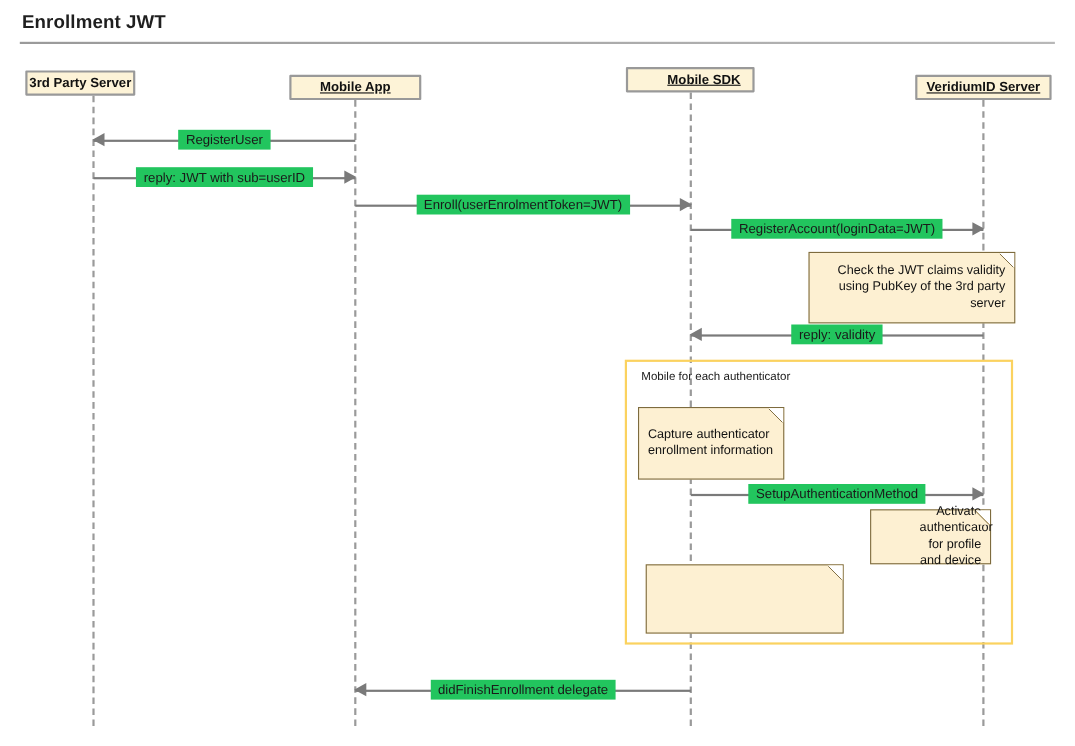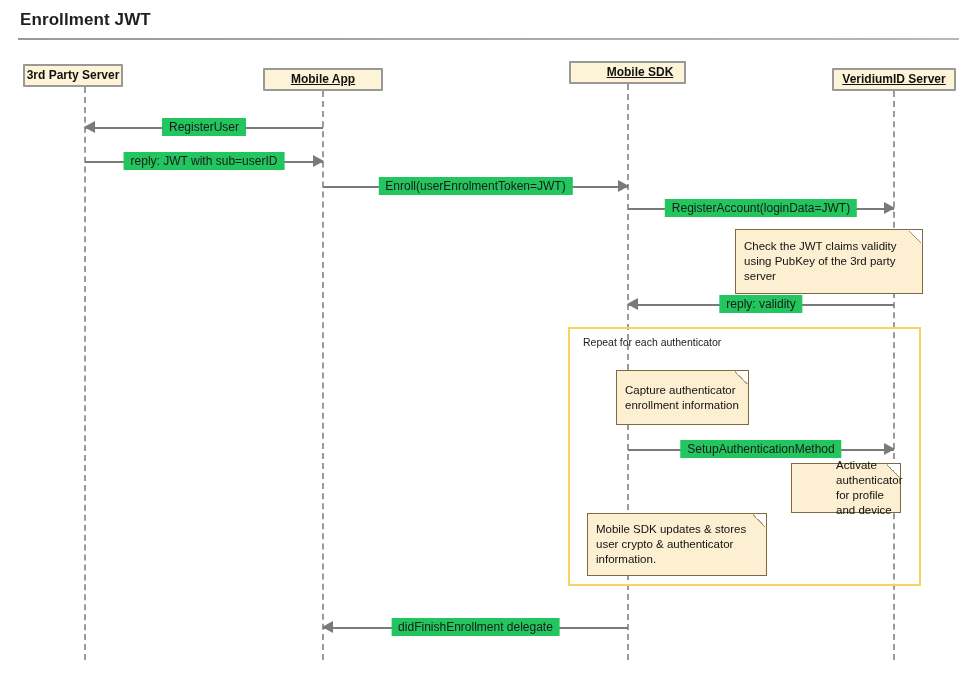--- a/index.html
+++ b/index.html
@@ -121,21 +121,21 @@
     color: #111111;
     padding: 6px 8px 6px 8px;
     display: flex;
     align-items: center;
     justify-content: center;
   }
   .note .note-text {
     width: 100%;
   }
   .note.align-left .note-text { text-align: left; }
-  .note.align-center .note-text { text-align: left; }
+  .note.align-center .note-text { text-align: right; }
   .note .fold {
     position: absolute;
     top: 0;
     right: 0;
     width: 13px;
     height: 13px;
     background: linear-gradient(225deg, #ffffff 50%, #cbb98b 50%, #7d6b3e 53%, #fdf0d2 56%);
   }
 
   
@@ -157,21 +157,21 @@
 
 <div id="page-title">Enrollment JWT</div>
 <div id="title-rule"></div>
 
 <div class="lifeline" style="left:84px; top:87px; height:573px;"></div>
 <div class="lifeline" style="left:322px; top:91px; height:569px;"></div>
 <div class="lifeline" style="left:627px; top:84px; height:576px;"></div>
 <div class="lifeline" style="left:893px; top:91px; height:569px;"></div>
 
 <div class="fragment" style="left:568px; top:327px; width:353px; height:259px;"></div>
-<div class="fragment-label" style="left:583px; top:336px;">Repeat for each authenticator</div>
+<div class="fragment-label" style="left:583px; top:336px;">Mobile for each authenticator</div>
 
 <div class="participant" style="left:23px; top:64px; width:100px;">
   <span>3rd Party Server</span>
 </div>
 
 <div class="participant underlined" style="left:263px; top:68px; width:120px;">
   <span>Mobile App</span>
 </div>
 
 <div class="participant underlined" style="left:569px; top:61px; width:117px;padding-left:25px;">
@@ -222,26 +222,25 @@
   <div class="msg-line"></div>
   <div class="arrowhead left"></div>
   <div class="msg-label">didFinishEnrollment delegate</div>
 </div>
 
 <div class="note align-center" style="left:735px; top:229px; width:188px; height:65px;">
   <div class="fold"></div>
   <div class="note-text">Check the JWT claims validity using PubKey of the 3rd party server</div>
 </div>
 
-<div class="note align-left" style="left:580px; top:370px; width:133px; height:55px;margin-left:36px;">
+<div class="note align-left" style="left:580px; top:370px; width:133px; height:66px;">
   <div class="fold"></div>
   <div class="note-text">Capture authenticator enrollment information</div>
 </div>
 
 <div class="note align-center" style="left:791px; top:463px; width:110px; height:50px;padding-left:44px;">
   <div class="fold"></div>
   <div class="note-text">Activate authenticator for profile and device</div>
 </div>
 
 <div class="note align-center" style="left:587px; top:513px; width:180px; height:63px;">
   <div class="fold"></div>
-  <div class="note-text">Mobile SDK updates &amp; stores user crypto &amp; authenticator information.</div>
 </div>
 
 </body></html>

